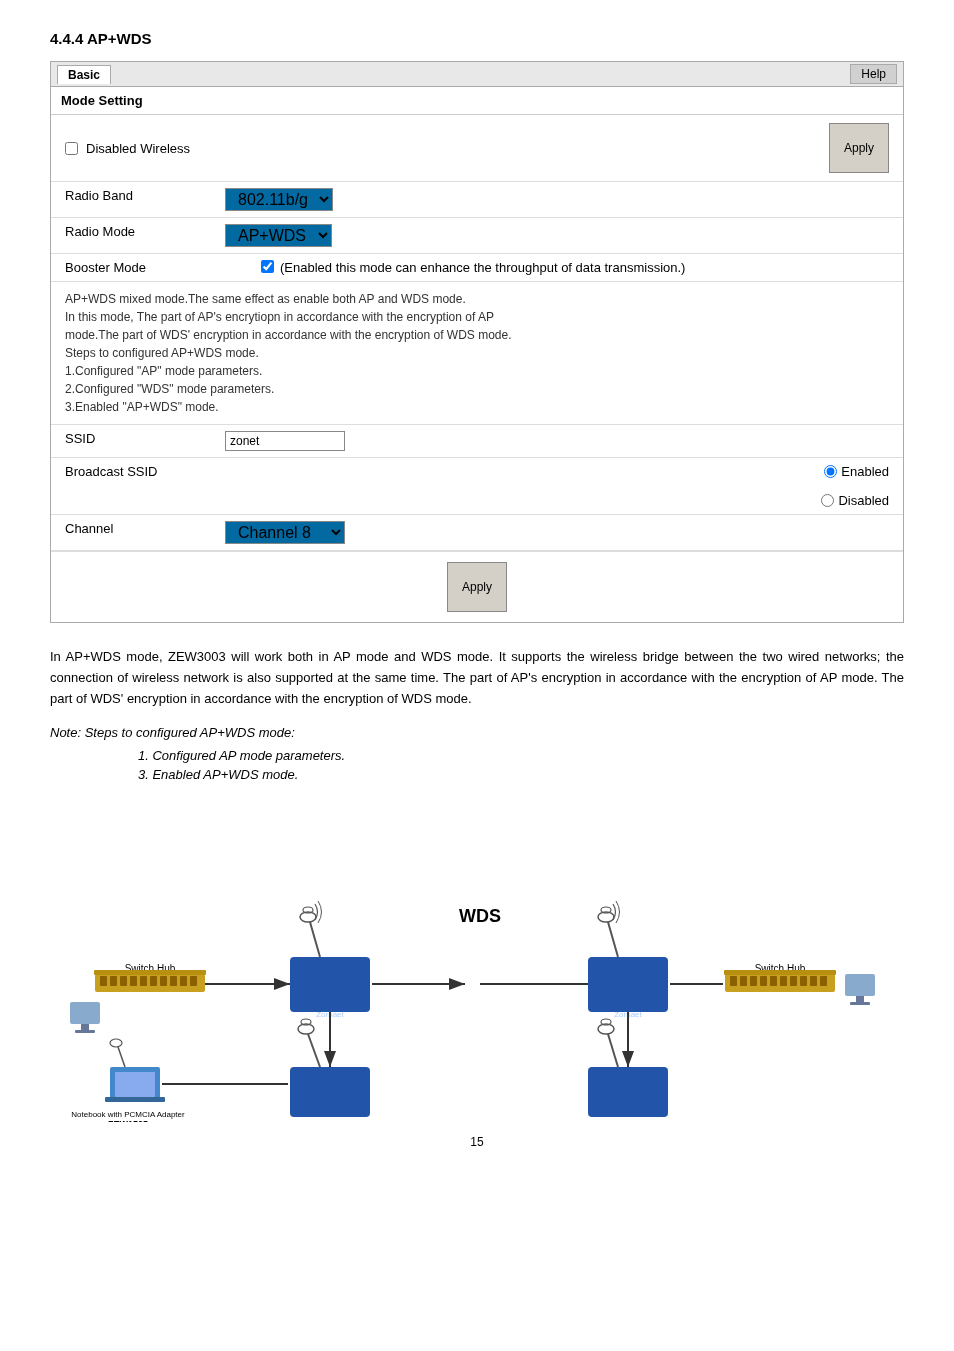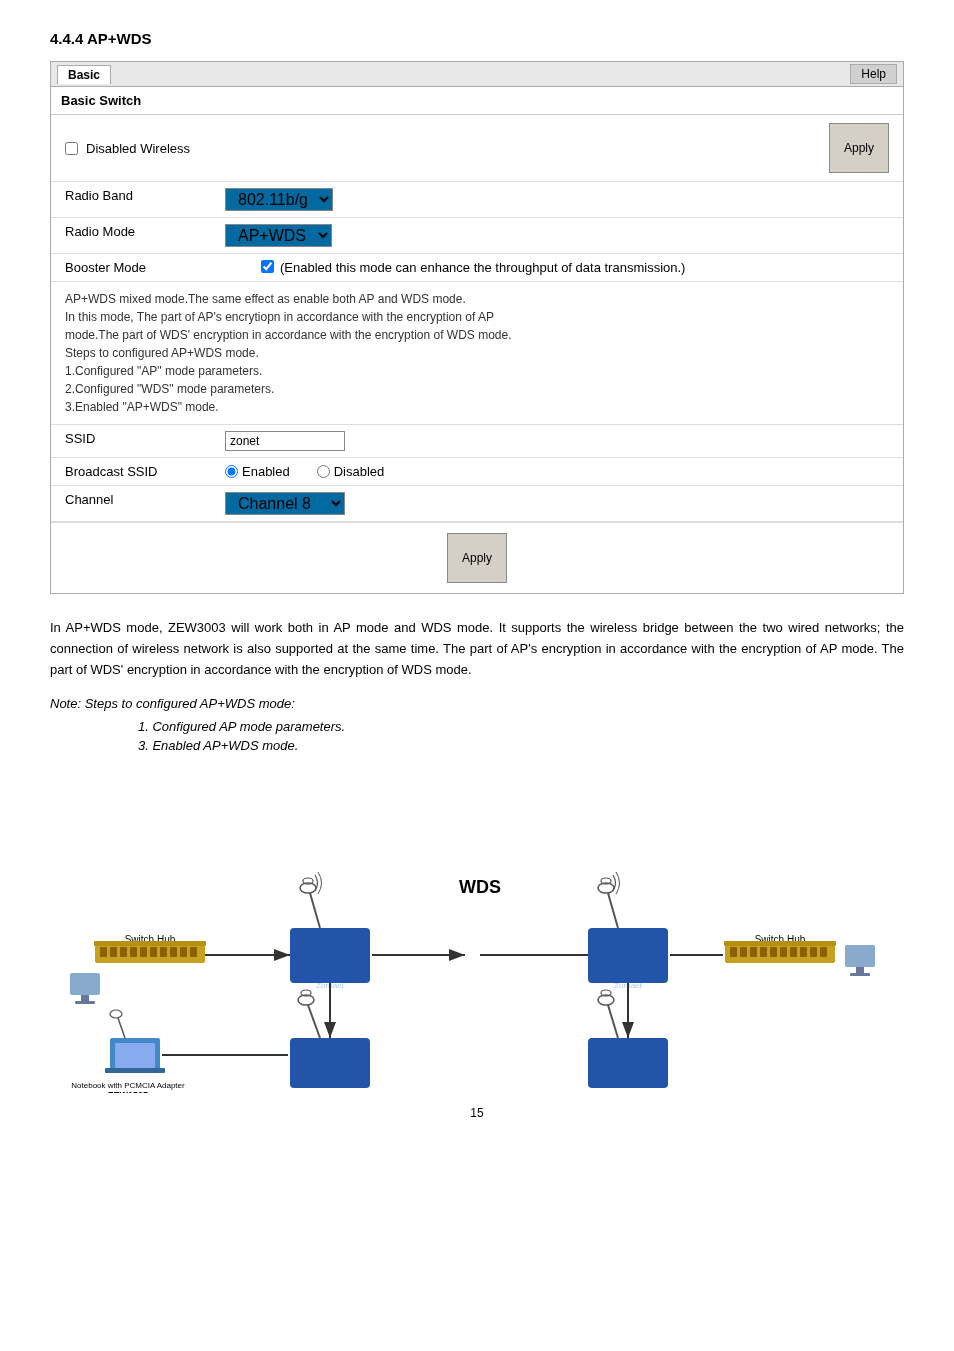--- a/index.html
+++ b/index.html
@@ -121,21 +121,22 @@
       padding: 8px 14px;
       font-size: 12px;
       line-height: 1.5;
       border-bottom: 1px solid #ddd;
       color: #333;
     }
 
     .radio-group {
       display: flex;
       align-items: flex-end;
-      gap: 27px;
+      gap: 14px;
+      flex-direction: column;
     }
 
     .radio-group label {
       display: flex;
       align-items: center;
       gap: 4px;
       cursor: pointer;
     }
 
     .apply-row {
@@ -218,21 +219,21 @@
 
 <div class="panel">
 
   <div class="panel-tabs">
     <div class="tab-basic">Basic</div>
     <div class="tab-help">Help</div>
   </div>
 
   <div class="panel-body">
 
-    <div class="panel-title">Basic Switch</div>
+    <div class="panel-title">Mode Setting</div>
 
     <div class="disabled-wireless-row">
       <div class="disabled-wireless-left">
         <input type="checkbox" style="">
         <span>Disabled Wireless</span>
       </div>
       <button class="apply-btn">Apply</button>
     </div>
 
     <table class="settings-table">

